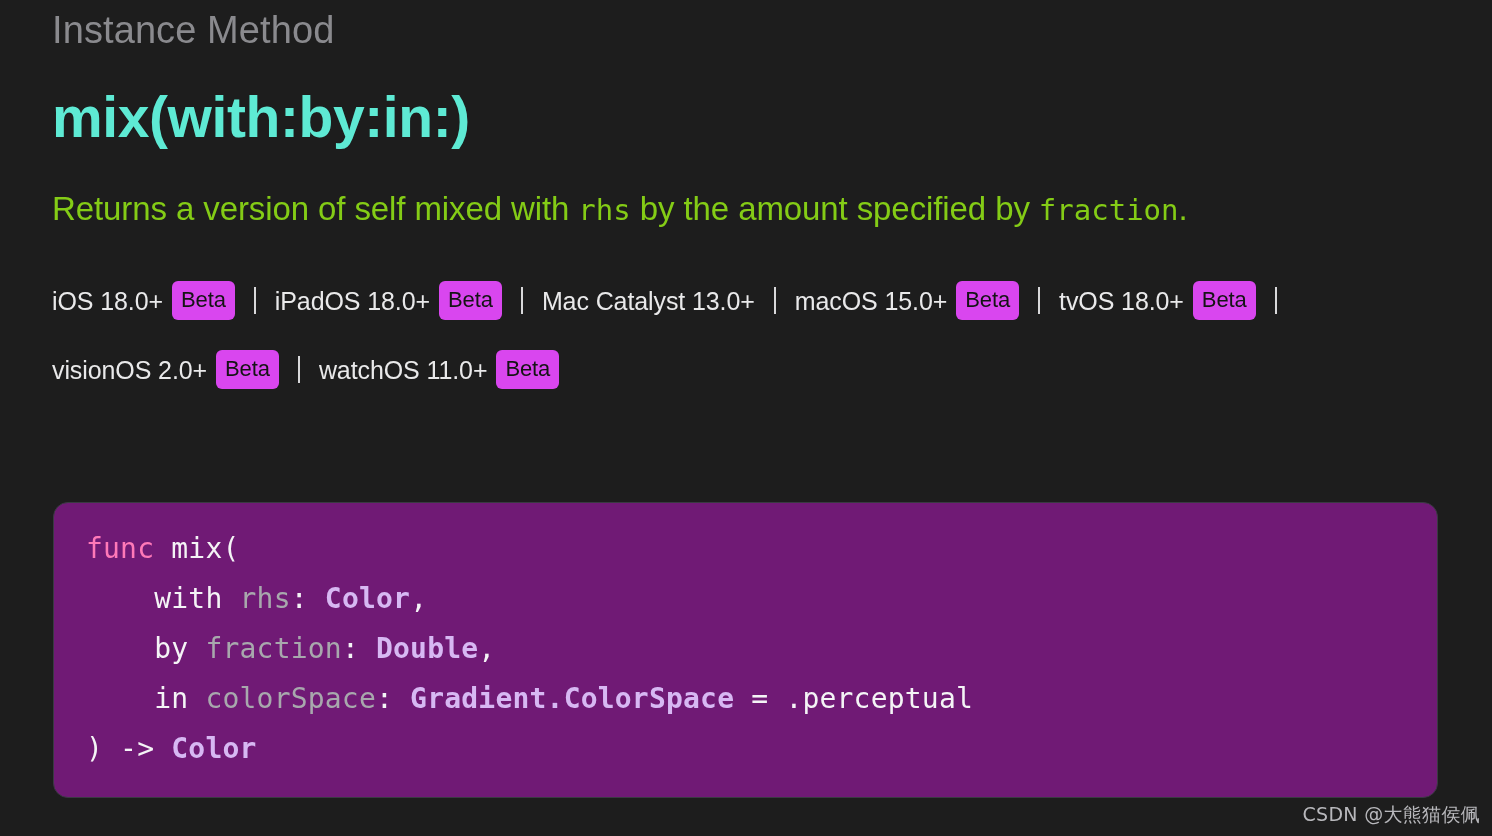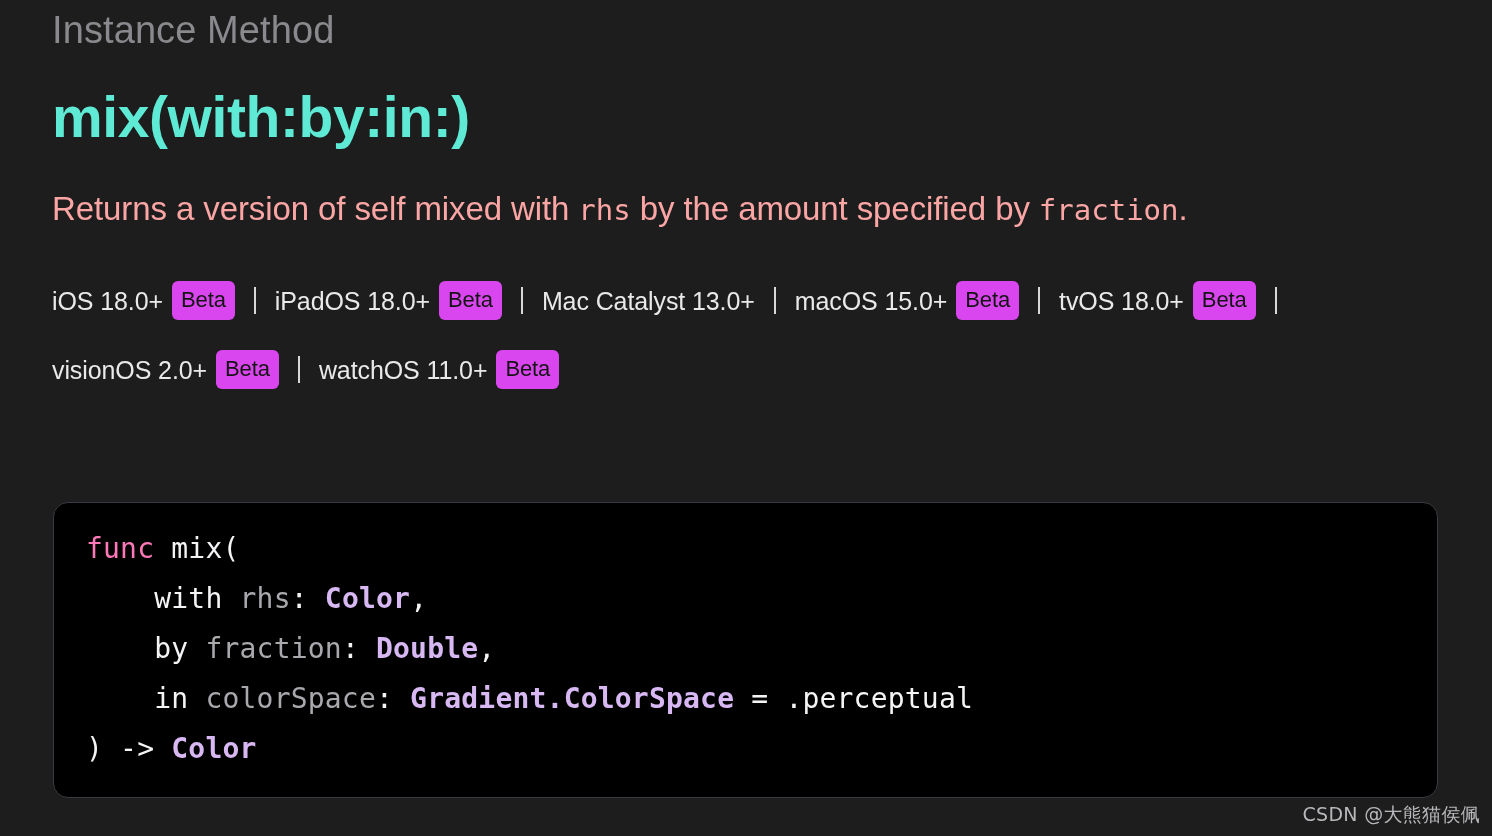--- a/index.html
+++ b/index.html
@@ -40,21 +40,21 @@
     font-weight: 700;
     line-height: 1.06;
     letter-spacing: -0.4px;
     color: #5eead4;
   }
 
   
   .abstract {
     font-size: 33px;
     line-height: 1.42;
-    color: #fca5a5;
+    color: #84cc16;
     margin-top: 25px;
     max-width: 1330px;
     letter-spacing: -0.1px;
   }
   .abstract .code-voice {
     font-family: "DejaVu Sans Mono", "Liberation Mono", monospace;
     font-size: 29px;
     letter-spacing: 0;
   }
 
@@ -93,21 +93,21 @@
     margin: 0 19px;
   }
 
   
   .declaration {
     position: absolute;
     left: 53px;
     top: 502px;
     width: 1385px;
     box-sizing: border-box;
-    background: #000000;
+    background: #701a75;
     border: 1px solid #3a3a42;
     border-radius: 15px;
     padding: 21px 0 23px 32px;
   }
   .code {
     font-family: "DejaVu Sans Mono", "Liberation Mono", monospace;
     font-size: 28px;
     line-height: 50px;
     white-space: pre;
     color: #f2f2f4;

